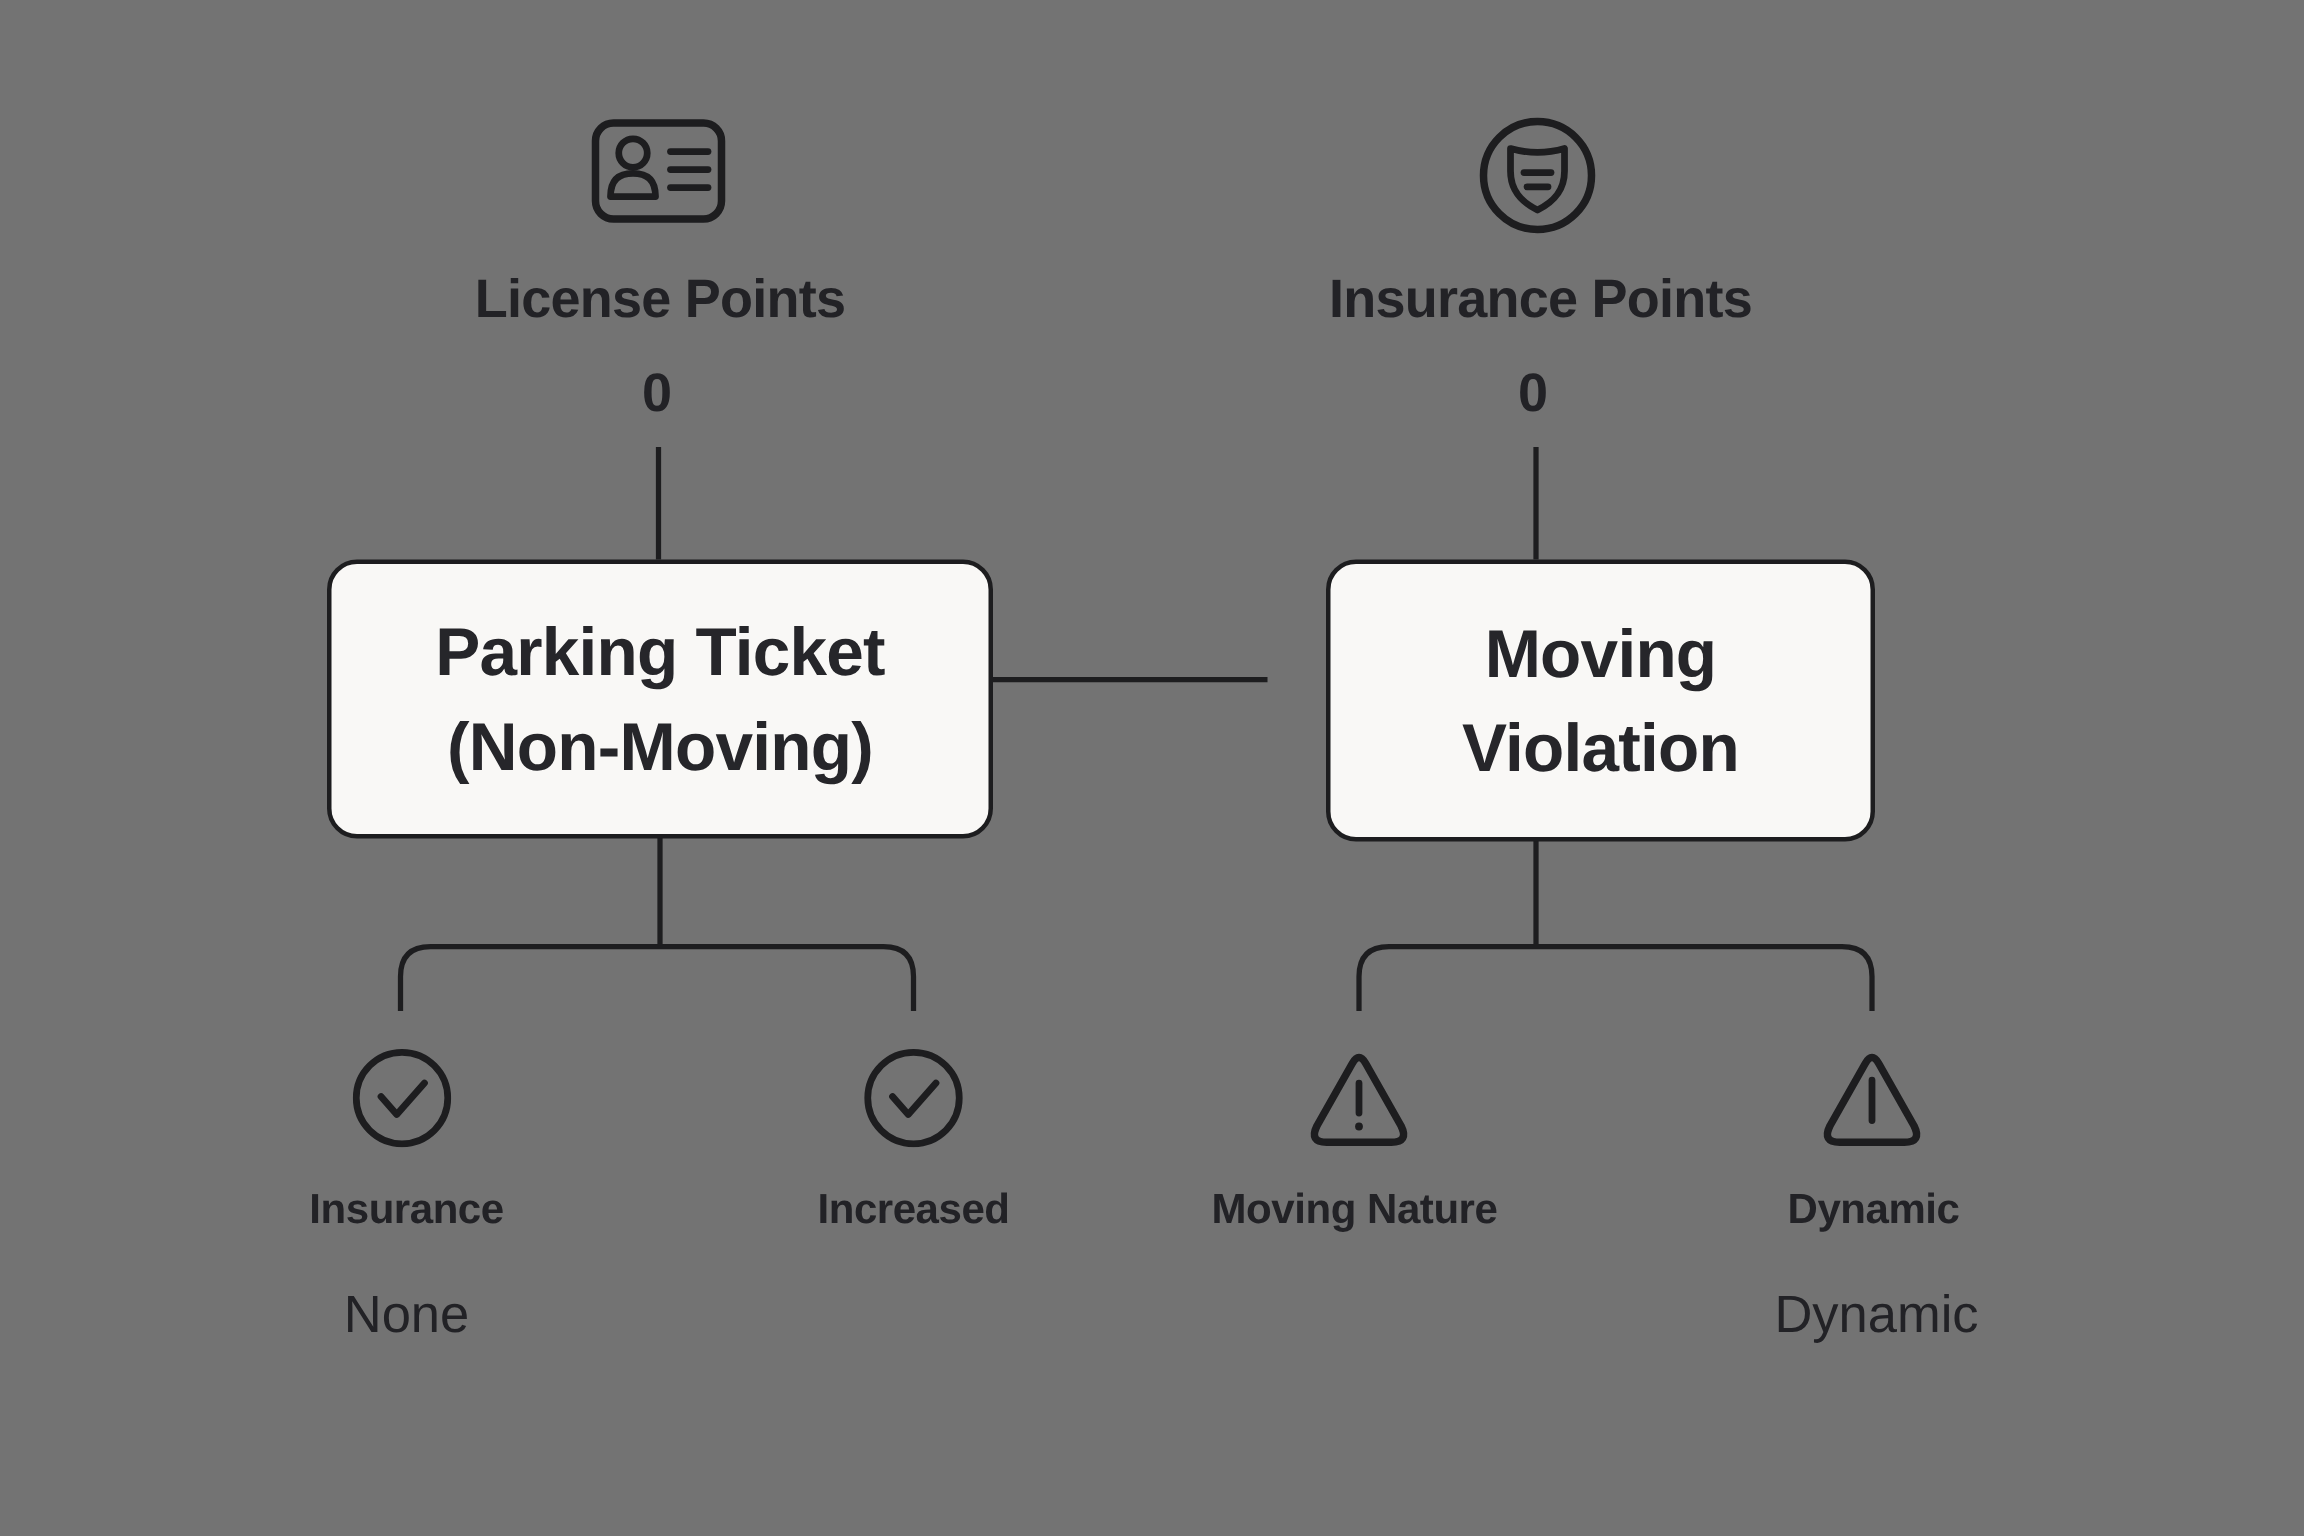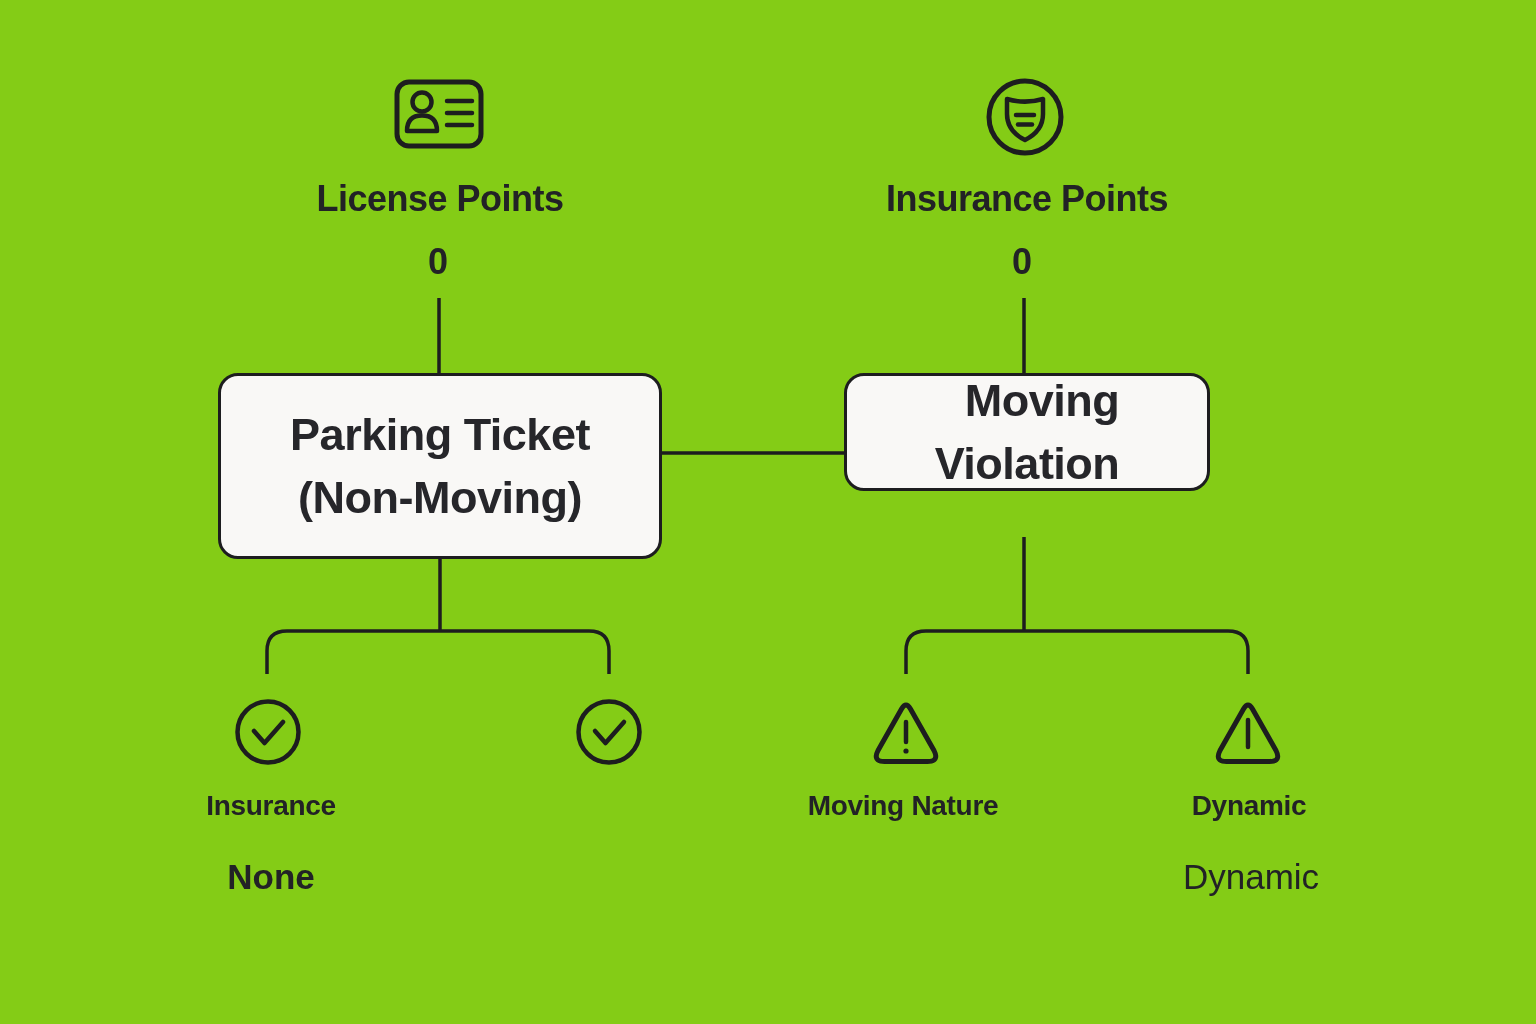--- a/index.html
+++ b/index.html
@@ -1,20 +1,20 @@
 <!DOCTYPE html>
 <html><head>
 <meta charset="utf-8">
 <style>
   html, body { margin: 0; padding: 0; }
   .stage {
     position: relative;
     width: 1536px;
     height: 1024px;
-    background: #84cc16;
+    background: #737373;
     font-family: "Liberation Sans", "DejaVu Sans", sans-serif;
     color: #222226;
     overflow: hidden;
   }
   .abs { position: absolute; }
   .ctext {
     position: absolute;
     transform: translateX(-50%);
     text-align: center;
     white-space: nowrap;
@@ -86,42 +86,43 @@
   <div class="ctext metric-label" style="left:1027px; top:178px;">Insurance Points</div>
   <div class="ctext metric-value" style="left:1022px; top:241px;">0</div>
 
   <div class="node-box" style="left:218px; top:373px; width:444px; height:186px;">
     <div class="node-title">
       <div>Parking Ticket</div>
       <div>(Non-Moving)</div>
     </div>
   </div>
 
-  <div class="node-box" style="left:844px; top:373px; width:366px; height:118px;text-align:right;">
+  <div class="node-box" style="left:884px; top:373px; width:366px; height:188px;">
     <div class="node-title">
       <div>Moving</div>
       <div>Violation</div>
     </div>
   </div>
 
   <div class="abs" style="left:235px; top:699px;">
     <svg class="icon" width="66" height="66" viewBox="0 0 66 66" fill="none" stroke="#1d1d1f">
       <circle cx="33" cy="33" r="30.5" stroke-width="4.5"></circle>
       <path d="M 19 32 L 29.5 44 L 48 23" stroke-width="4.5" stroke-linecap="round" stroke-linejoin="round"></path>
     </svg>
   </div>
   <div class="ctext leaf-label" style="left:271px; top:790px;">Insurance</div>
-  <div class="ctext leaf-value" style="left:271px; top:857px;font-weight:bold;">None</div>
+  <div class="ctext leaf-value" style="left:271px; top:857px;">None</div>
 
   <div class="abs" style="left:576px; top:699px;">
     <svg class="icon" width="66" height="66" viewBox="0 0 66 66" fill="none" stroke="#1d1d1f">
       <circle cx="33" cy="33" r="30.5" stroke-width="4.5"></circle>
       <path d="M 19 32 L 29.5 44 L 48 23" stroke-width="4.5" stroke-linecap="round" stroke-linejoin="round"></path>
     </svg>
   </div>
+  <div class="ctext leaf-label" style="left:609px; top:790px;">Increased</div>
   <div class="ctext leaf-value" style="left:609px; top:857px;"></div>
 
   <div class="abs" style="left:864px; top:692px;">
     <svg class="icon" width="84" height="77" viewBox="0 0 84 77" fill="none" stroke="#1d1d1f">
       <path d="M 37.5 17 Q 42 9 46.5 17 L 70 58.5 Q 75.5 69.5 63.5 69.5 L 20.5 69.5 Q 8.5 69.5 14 58.5 Z" stroke-width="5" stroke-linejoin="round"></path>
       <path d="M 42 30 L 42 50" stroke-width="4.5" stroke-linecap="round"></path>
       <circle cx="42" cy="59" r="2.6" fill="#1d1d1f" stroke="none"></circle>
     </svg>
   </div>
   <div class="ctext leaf-label" style="left:903px; top:790px;">Moving Nature</div>

